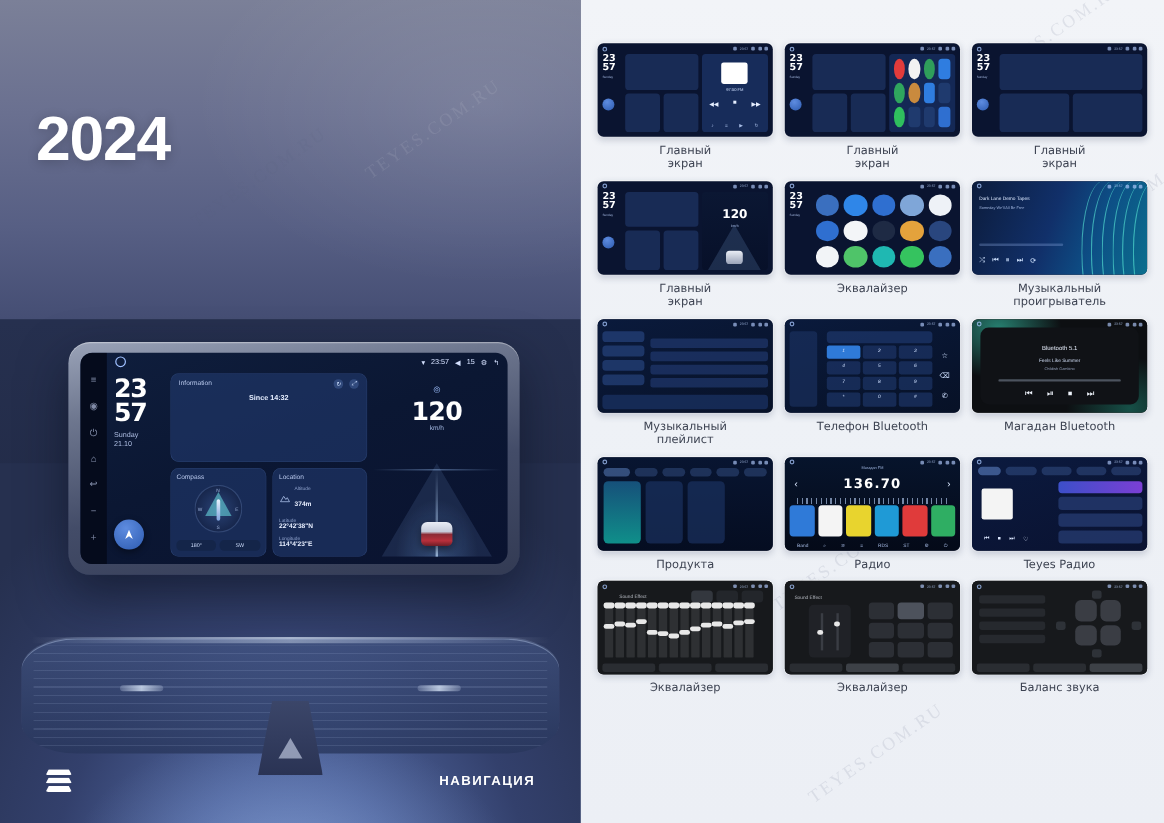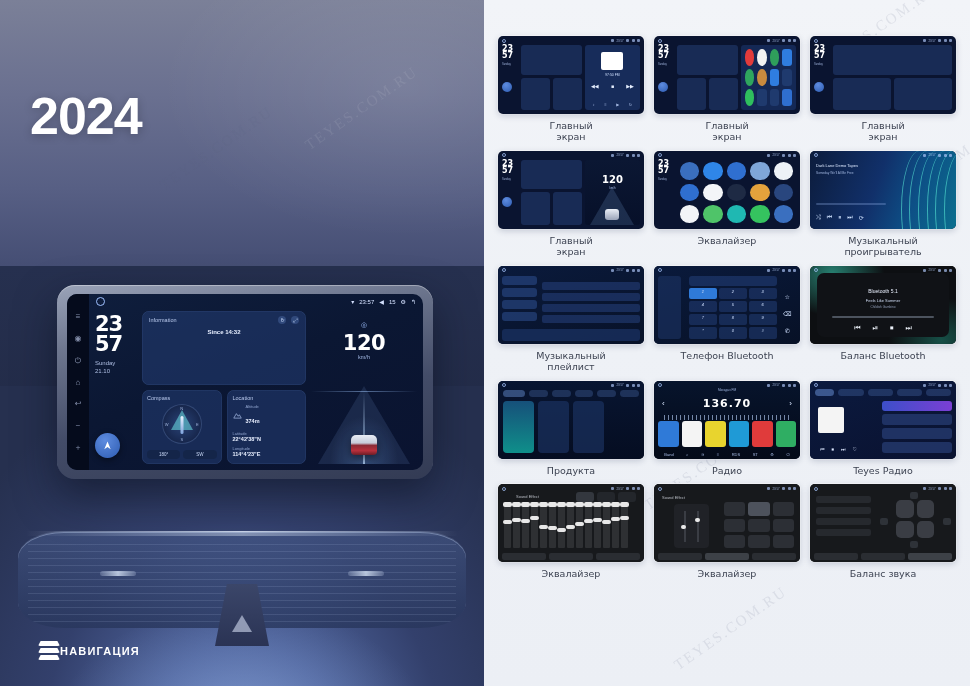--- a/index.html
+++ b/index.html
@@ -224,21 +224,21 @@
   .chrome-strip{
     position:absolute; left:26px; right:26px; bottom:150px; height:5px; border-radius:4px;
     background:linear-gradient(90deg, rgba(255,255,255,.0), rgba(235,243,255,.85), rgba(255,255,255,.0));
   }
   .btn-slot{ position:absolute; bottom:110px; width:36px; height:5px; border-radius:3px;
              background:linear-gradient(90deg,rgba(220,232,255,.2),rgba(225,238,255,.75),rgba(220,232,255,.2)); }
   .btn-slot.l{ left:100px; } .btn-slot.r{ right:100px; }
 
   .hero-footer{
     position:absolute; left:0; right:0; bottom:26px;
-    display:flex; align-items:center; 
+    display:flex; align-items:center; justify-content:space-between;
     padding:0 38px;
   }
   .stack-icon{ display:flex; flex-direction:column; gap:2px; }
   .stack-icon i{ display:block; width:22px; height:5px; background:#fff; border-radius:2px;
                  transform:skewX(0deg); clip-path:polygon(12% 0,88% 0,100% 100%,0 100%); }
   .nav-label{ color:#fff; font-size:11px; font-weight:bold; letter-spacing:1.2px; }
 
   
   .grid-panel{
     position:relative; width:486px; height:686px;
@@ -871,21 +871,21 @@
           <div style="position:absolute;left:0;right:0;top:39px;text-align:center;color:#8f9cb5;font-size:3.2px">Childish Gambino</div>
           <div class="ph-line" style="left:22px;right:22px;top:50px;background:rgba(190,205,230,.35)"></div>
           <div style="position:absolute;left:0;right:0;bottom:12px;display:flex;justify-content:center;gap:12px;color:#eef3fb;font-size:7px">
             <span>⏮</span>
             <span>⏯</span>
             <span>⏹</span>
             <span>⏭</span>
           </div>
         </div>
         <div class="cap">
-          <div>Баланс Bluetooth</div>
+          <div>Магадан Bluetooth</div>
         </div>
       </div>
 
       <div class="cell">
         <div class="thumb">
           <div class="settings"></div>
           <div class="t-status">
             <span class="t-dot"></span>
             <span class="r">
                 <i></i>

